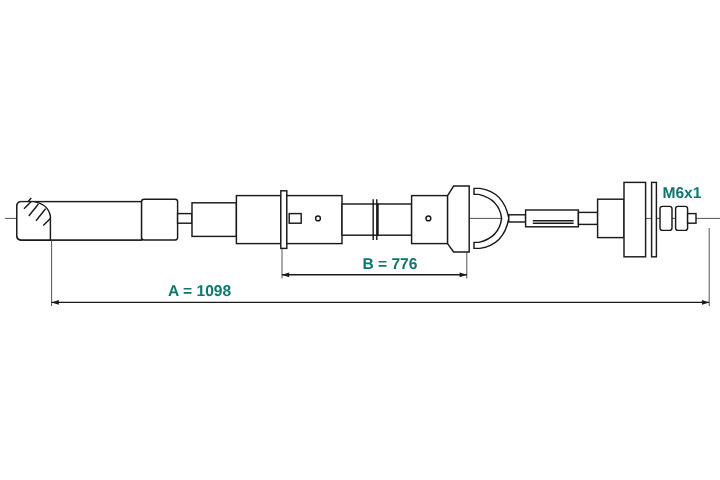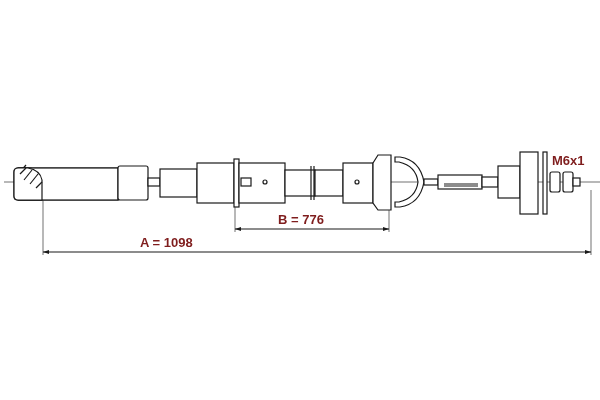--- a/index.html
+++ b/index.html
@@ -1,21 +1,21 @@
 <!DOCTYPE html>
 <html><head>
   <meta charset="utf-8">
   <style>
     html, body { margin: 0; padding: 0; background: #ffffff; }
     body { width: 600px; height: 400px; overflow: hidden; position: relative; font-family: "Liberation Sans", sans-serif; }
     svg { position: absolute; left: 0; top: 0; }
     .stroke { fill: none; stroke: #1a1a1a; stroke-width: 1.2; }
     .part { fill: #ffffff; stroke: #1a1a1a; stroke-width: 1.2; }
     .thin { fill: none; stroke: #333; stroke-width: 0.7; }
-    .label { position: absolute; font-family: "Liberation Sans", sans-serif; font-weight: bold; color: #7f1d1d; font-size: 13px; white-space: nowrap; text-align: center; }
+    .label { position: absolute; font-family: "Liberation Sans", sans-serif; font-weight: bold; color: #0f766e; font-size: 13px; white-space: nowrap; text-align: center; }
   </style>
 </head>
 <body>
 
 <svg width="600" height="400" viewBox="0 0 600 400">
 
   <line class="thin" x1="4" y1="182" x2="600" y2="182"></line>
 
   <g>
     <path class="part" d="M18,168 Q14,168 14,172 L14,196 Q14,200 18,200 L42,200 L42,176 Q40,170 30,168 Z"></path>
@@ -85,15 +85,15 @@
 
   <g>
     <line class="thin" x1="43" y1="200" x2="43" y2="255"></line>
     <line class="thin" x1="591" y1="190" x2="591" y2="255"></line>
     <line class="stroke" x1="43" y1="252" x2="591" y2="252"></line>
     <path d="M43,252 l6,-2 l0,4 z" fill="#1a1a1a"></path>
     <path d="M591,252 l-6,-2 l0,4 z" fill="#1a1a1a"></path>
   </g>
 </svg>
 
-<div class="label" style="left:278px; top:212px;">B = 776</div>
+<div class="label" style="left:302px; top:212px;">B = 776</div>
 <div class="label" style="left:140px; top:235px;">A = 1098</div>
 <div class="label" style="left:552px; top:153px;">M6x1</div>
 
 </body></html>

